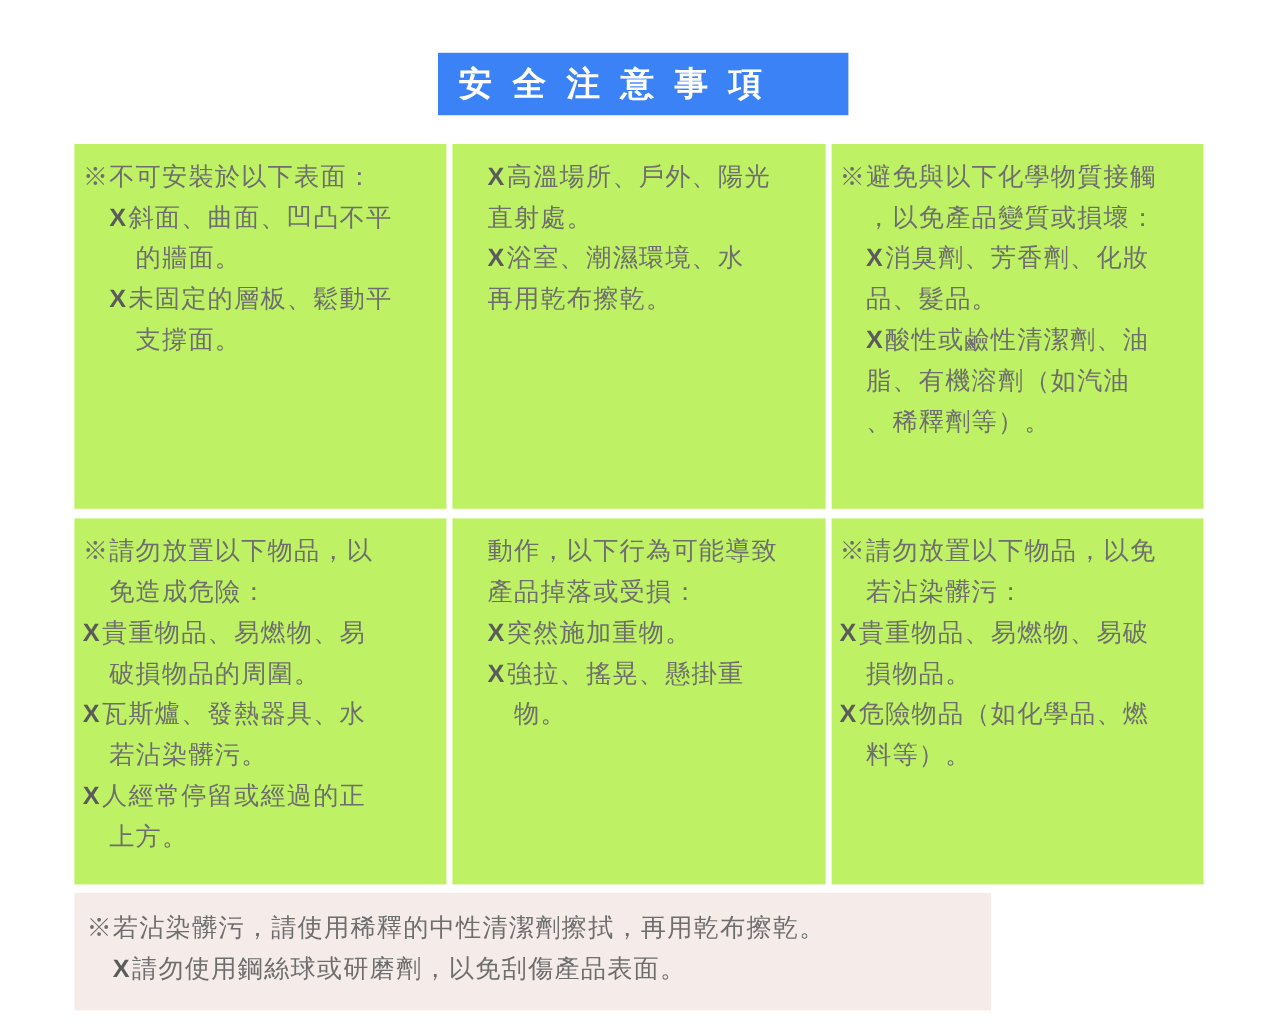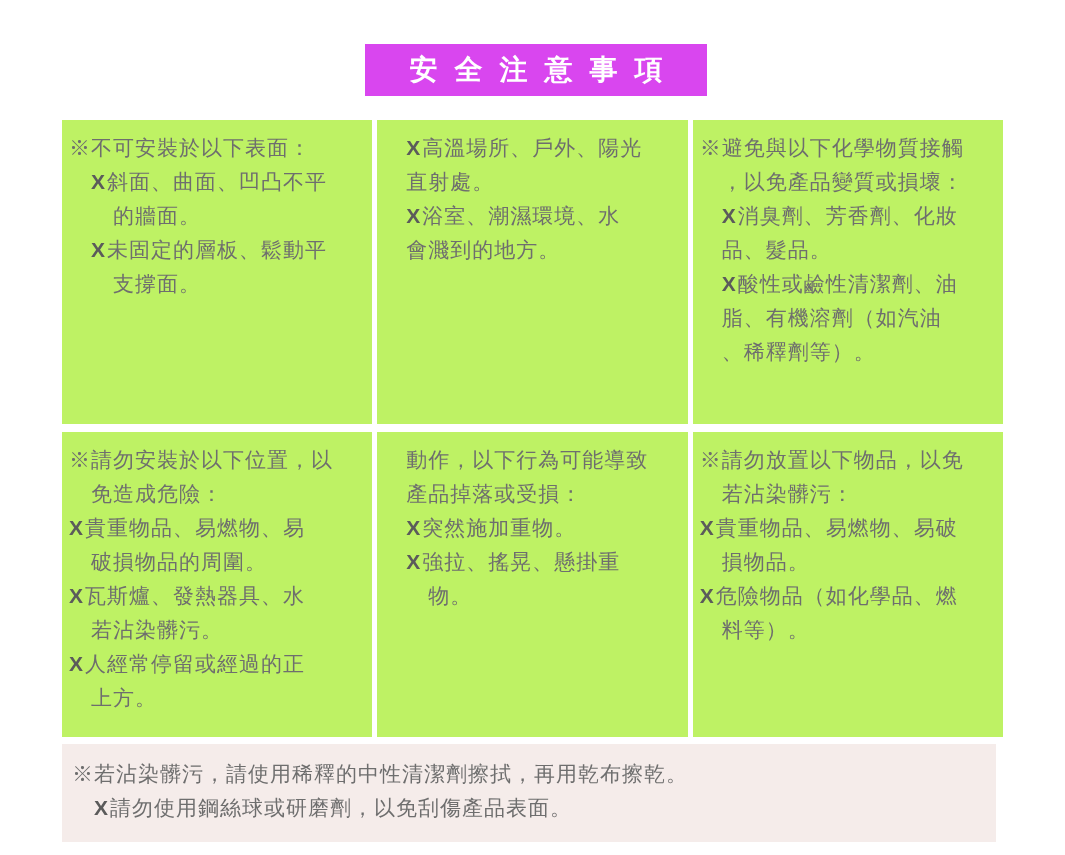--- a/index.html
+++ b/index.html
@@ -13,24 +13,23 @@
   }
   .page {
     position: relative;
     width: 1065px;
     height: 855px;
   }
   .banner {
     width: 342px;
     height: 52px;
     margin: 44px 12px 0 365px;
-    background: #d946ef;
+    background: #3b82f6;
     display: flex;
     align-items: center;
-    justify-content: center;
   }
   .banner-text {
     color: #ffffff;
     font-size: 28px;
     font-weight: bold;
     letter-spacing: 17px;
     padding-left: 17px;
     white-space: nowrap;
     line-height: 52px;
   }
@@ -57,21 +56,21 @@
     letter-spacing: 1px;
   }
   .xmark {
     font-weight: bold;
     color: #5B5B5B;
     letter-spacing: 0;
     margin-right: 2px;
   }
   .note {
     margin: 7px 0 0 62px;
-    width: 934px;
+    width: 764px;
     height: 98px;
     background: #F5ECEA;
     box-sizing: border-box;
     padding: 13px 10px 0 10px;
     overflow: hidden;
   }
 </style>
 </head>
 <body>
 
@@ -86,33 +85,33 @@
         <div class="warn-line">※不可安裝於以下表面：</div>
         <div class="warn-line">　<span class="xmark">X</span>斜面、曲面、凹凸不平</div>
         <div class="warn-line">　　的牆面。</div>
         <div class="warn-line">　<span class="xmark">X</span>未固定的層板、鬆動平</div>
         <div class="warn-line">　　支撐面。</div>
       </div>
     <div class="cell">
         <div class="warn-line">　<span class="xmark">X</span>高溫場所、戶外、陽光</div>
         <div class="warn-line">　直射處。</div>
         <div class="warn-line">　<span class="xmark">X</span>浴室、潮濕環境、水</div>
-        <div class="warn-line">　會濺到的地方。</div>
+        <div class="warn-line">　再用乾布擦乾。</div>
       </div>
     <div class="cell">
         <div class="warn-line">※避免與以下化學物質接觸</div>
         <div class="warn-line">　，以免產品變質或損壞：</div>
         <div class="warn-line">　<span class="xmark">X</span>消臭劑、芳香劑、化妝</div>
         <div class="warn-line">　品、髮品。</div>
         <div class="warn-line">　<span class="xmark">X</span>酸性或鹼性清潔劑、油</div>
         <div class="warn-line">　脂、有機溶劑（如汽油</div>
         <div class="warn-line">　、稀釋劑等）。</div>
       </div>
     <div class="cell">
-        <div class="warn-line">※請勿安裝於以下位置，以</div>
+        <div class="warn-line">※請勿放置以下物品，以</div>
         <div class="warn-line">　免造成危險：</div>
         <div class="warn-line"><span class="xmark">X</span>貴重物品、易燃物、易</div>
         <div class="warn-line">　破損物品的周圍。</div>
         <div class="warn-line"><span class="xmark">X</span>瓦斯爐、發熱器具、水</div>
         <div class="warn-line">　若沾染髒污。</div>
         <div class="warn-line"><span class="xmark">X</span>人經常停留或經過的正</div>
         <div class="warn-line">　上方。</div>
       </div>
     <div class="cell">
         <div class="warn-line">　動作，以下行為可能導致</div>

